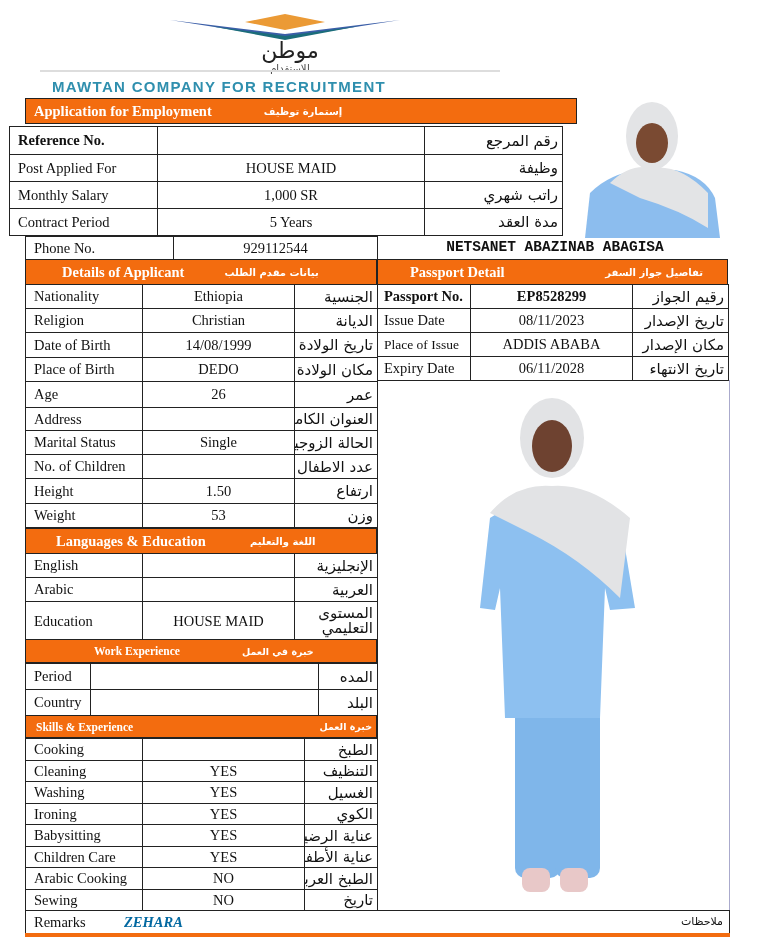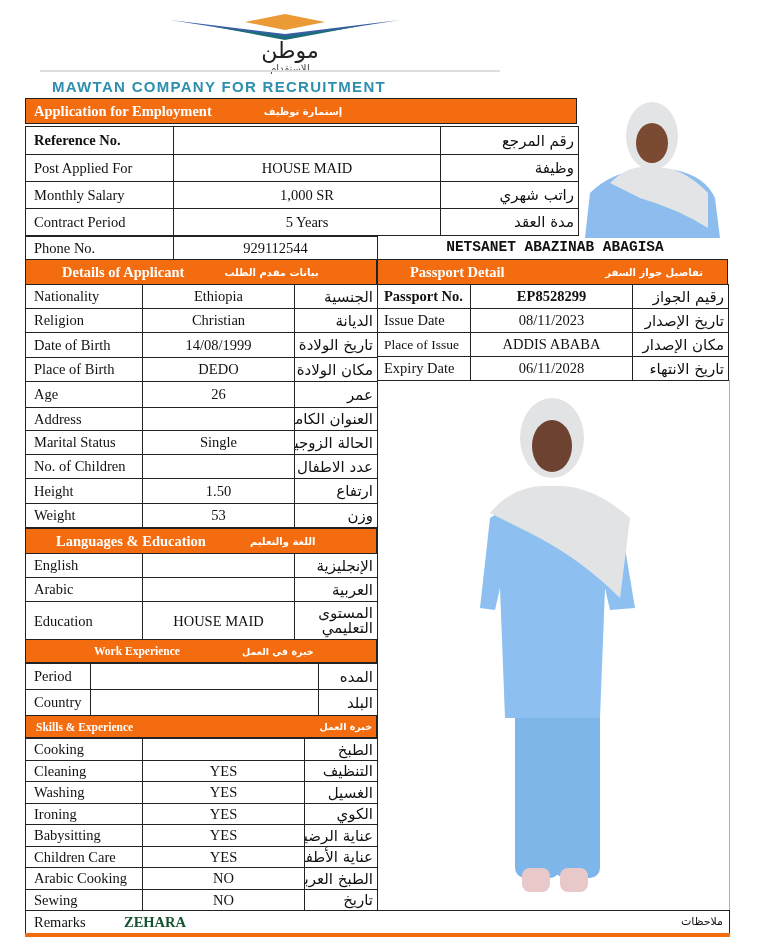--- a/index.html
+++ b/index.html
@@ -13,42 +13,42 @@
   table { border-collapse: collapse; position: absolute; table-layout: fixed; }
   td { border: 1px solid #222; padding: 0 8px; font-size: 14.5px; white-space: nowrap; overflow: hidden; }
   td.c { text-align: center; }
   td.ar { text-align: right; direction: rtl; font-family: "DejaVu Sans", sans-serif; font-size: 15px; padding: 0 4px; margin-top: 26px; }
   .hdr { height: 26px; font-size: 14.5px; display: flex; align-items: center; box-sizing: border-box; }
   .hdr .en { flex: 0 0 auto; }
   .hdr .arh { font-family: "DejaVu Sans", sans-serif; font-size: 10px; direction: rtl; }
   .bold { font-weight: bold; }
   .photo { background: #fff; }
   .name { font-weight: bold; font-size: 14.5px; font-family: Liberation Mono, monospace; }
-  .remarks-val { color: #14532d; font-weight: bold; }
+  .remarks-val { color: #0369a1; font-weight: bold; font-style: italic; }
 </style>
 </head>
 <body>
 
 <div class="abs logo">
   <svg width="280" height="75" viewBox="0 0 280 75">
     <polygon points="95,22 135,14 175,22 135,30" fill="#eb9a35"></polygon>
     <polygon points="20,20 135,38 250,20 135,34" fill="#3b5ea8"></polygon>
     <polygon points="60,26 135,40 210,26 135,36" fill="#1b6d7a"></polygon>
     <text x="140" y="58" text-anchor="middle" font-family="DejaVu Sans, sans-serif" font-size="22" fill="#222">موطن</text>
     <text x="140" y="72" text-anchor="middle" font-family="DejaVu Sans, sans-serif" font-size="10" fill="#444">للاستقدام</text>
   </svg>
 </div>
 <div class="abs" style="left:40px;top:70px;width:460px;height:2px;background:#ddd;"></div>
 <div class="abs company">MAWTAN COMPANY FOR RECRUITMENT</div>
 
 <div class="abs orange hdr" style="left:25px;top:98px;width:552px;border:1px solid #222;">
   <span class="en" style="margin-left:8px;">Application for Employment</span>
   <span class="arh" style="margin-left:52px;">إستمارة توظيف</span>
 </div>
-<table style="left:25px;top:126px;width:553px;padding-left:44px;">
+<table style="left:9px;top:126px;width:553px;padding-left:44px;">
   <colgroup>
       <col style="width:148px">
       <col style="width:267px">
       <col style="width:138px">
     </colgroup>
   <tbody>
       <tr style="height:28px">
     <td class="bold">Reference No.</td>
     <td class="c"></td>
     <td class="ar">رقم المرجع</td>

